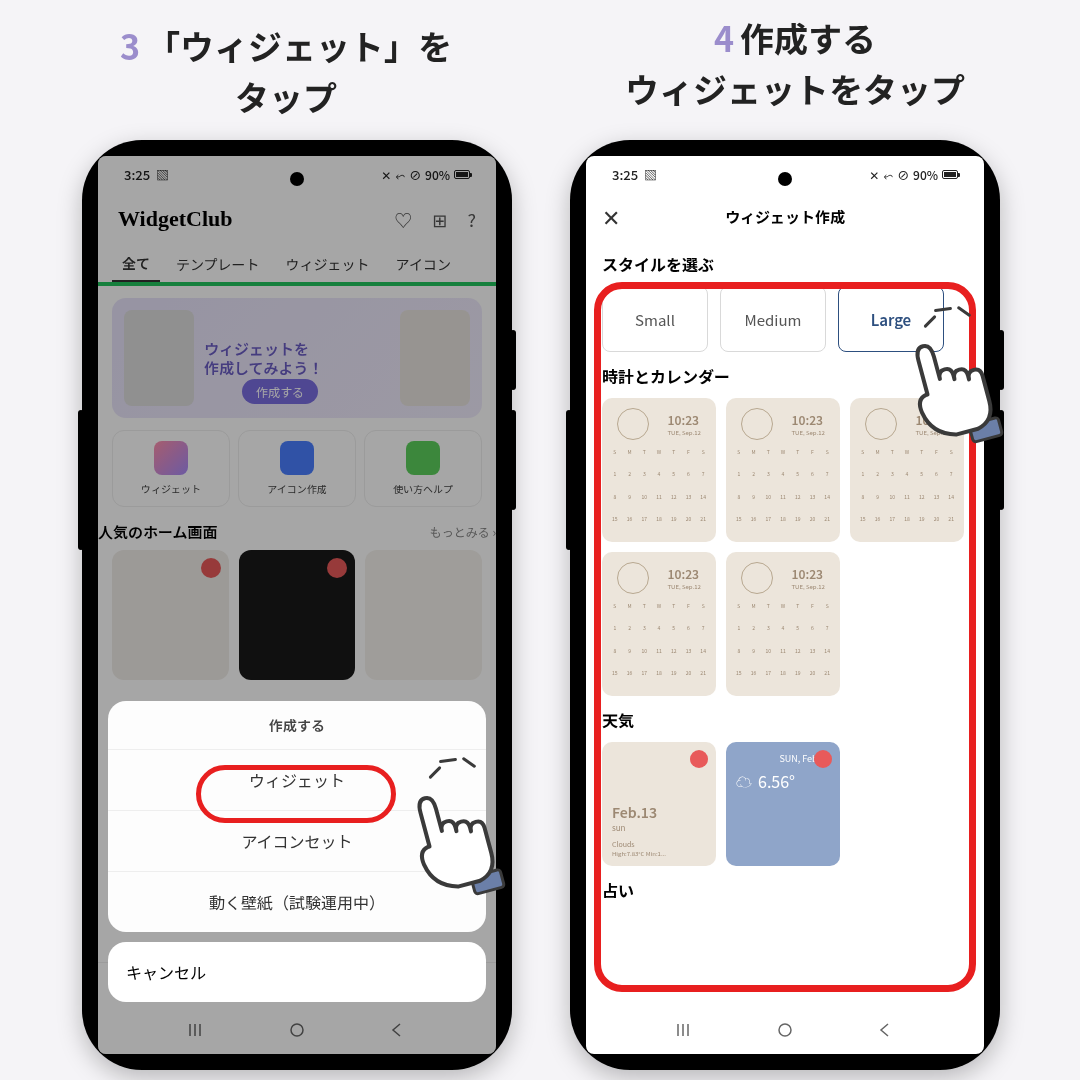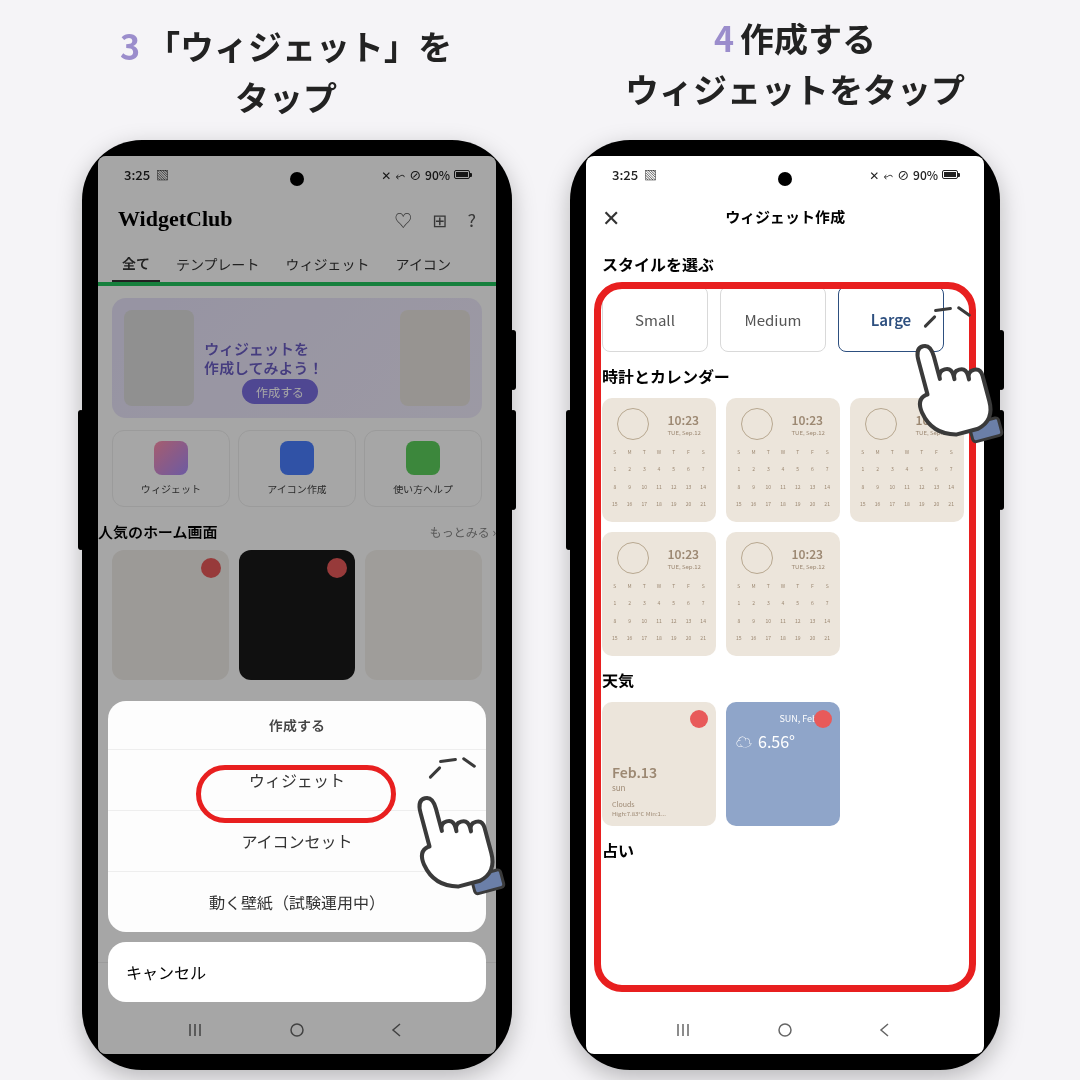--- a/index.html
+++ b/index.html
@@ -263,21 +263,21 @@
     .size-btn.selected { border-color: #2d4f7f; color: #2d4f7f; font-weight: 600; }
 
     .widget-grid {
       display: flex;
       flex-wrap: wrap;
       gap: 10px;
       margin-top: 8px;
     }
     .widget-thumb {
       width: 114px;
-      height: 124px;
+      height: 144px;
       background: #ece5db;
       border-radius: 10px;
       padding: 6px;
       font-size: 7px;
       color: #9c8872;
       display: flex;
       flex-direction: column;
     }
     .wt-top { display: flex; align-items: center; justify-content: space-around; height: 40px; }
     .wt-clock { width: 32px; height: 32px; border: 1px solid #b8a890; border-radius: 50%; position: relative; }

